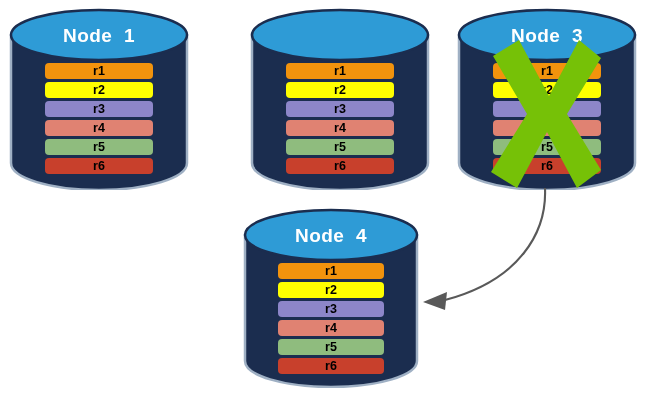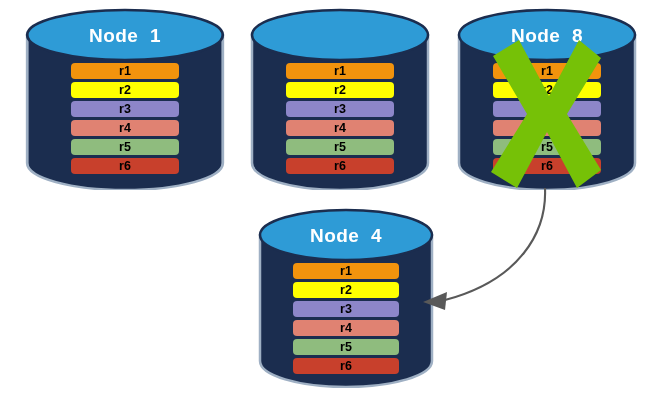--- a/index.html
+++ b/index.html
@@ -78,21 +78,21 @@
     width: 646px;
     height: 402px;
     pointer-events: none;
   }
 </style>
 </head>
 <body>
 
 <div id="canvas">
 
-  <div class="node" style="left:25px; top:8px; width:200px; height:182px;">
+  <div class="node" style="left:9px; top:8px; width:180px; height:182px;">
     <svg class="node-body" viewBox="0 0 180 182" preserveAspectRatio="none">
       <path d="M2,27 L2,155 A88,27 0 0 0 178,155 L178,27 Z" fill="#1B2D4F" stroke="#9FB0C4" stroke-width="2.5"></path>
       <ellipse cx="90" cy="27" rx="88" ry="25" fill="#2E9BD6" stroke="#1B2D4F" stroke-width="2.5"></ellipse>
     </svg>
     <div class="node-label" style="top:17px;">Node  1</div>
     <div class="rows" style="top:55px;">
       <div class="row-bar" style="width: 108px; background: rgb(242, 147, 13);">
         <span>r1</span>
       </div>
       <div class="row-bar" style="width: 108px; background: rgb(255, 255, 0);">
@@ -138,21 +138,21 @@
         <span>r6</span>
       </div>
     </div>
   </div>
 
   <div class="node" style="left:457px; top:8px; width:180px; height:182px;">
     <svg class="node-body" viewBox="0 0 180 182" preserveAspectRatio="none">
       <path d="M2,27 L2,155 A88,27 0 0 0 178,155 L178,27 Z" fill="#1B2D4F" stroke="#9FB0C4" stroke-width="2.5"></path>
       <ellipse cx="90" cy="27" rx="88" ry="25" fill="#2E9BD6" stroke="#1B2D4F" stroke-width="2.5"></ellipse>
     </svg>
-    <div class="node-label" style="top:17px;">Node  8</div>
+    <div class="node-label" style="top:17px;">Node  3</div>
     <div class="rows" style="top:55px;">
       <div class="row-bar" style="width: 108px; background: rgb(242, 147, 13);">
         <span>r1</span>
       </div>
       <div class="row-bar" style="width: 108px; background: rgb(255, 255, 0);">
         <span>r2</span>
       </div>
       <div class="row-bar" style="width: 108px; background: rgb(141, 134, 201);">
         <span>r3</span>
       </div>
@@ -165,21 +165,21 @@
       <div class="row-bar" style="width: 108px; background: rgb(200, 64, 44);">
         <span>r6</span>
       </div>
     </div>
   </div>
 
   <svg class="xmark" style="left:487px; top:38px; width:118px; height:152px;" viewBox="0 0 118 152">
     <polygon points="6,18 32,2 62,58 92,2 114,20 80,76 114,132 90,150 60,94 30,150 4,134 40,76" fill="#76C107"></polygon>
   </svg>
 
-  <div class="node" style="left:258px; top:208px; width:176px; height:180px;">
+  <div class="node" style="left:243px; top:208px; width:176px; height:180px;">
     <svg class="node-body" viewBox="0 0 176 180" preserveAspectRatio="none">
       <path d="M2,27 L2,153 A86,26 0 0 0 174,153 L174,27 Z" fill="#1B2D4F" stroke="#9FB0C4" stroke-width="2.5"></path>
       <ellipse cx="88" cy="27" rx="86" ry="25" fill="#2E9BD6" stroke="#1B2D4F" stroke-width="2.5"></ellipse>
     </svg>
     <div class="node-label" style="top:17px;">Node  4</div>
     <div class="rows" style="top:55px;">
       <div class="row-bar" style="width: 106px; background: rgb(242, 147, 13);">
         <span>r1</span>
       </div>
       <div class="row-bar" style="width: 106px; background: rgb(255, 255, 0);">

